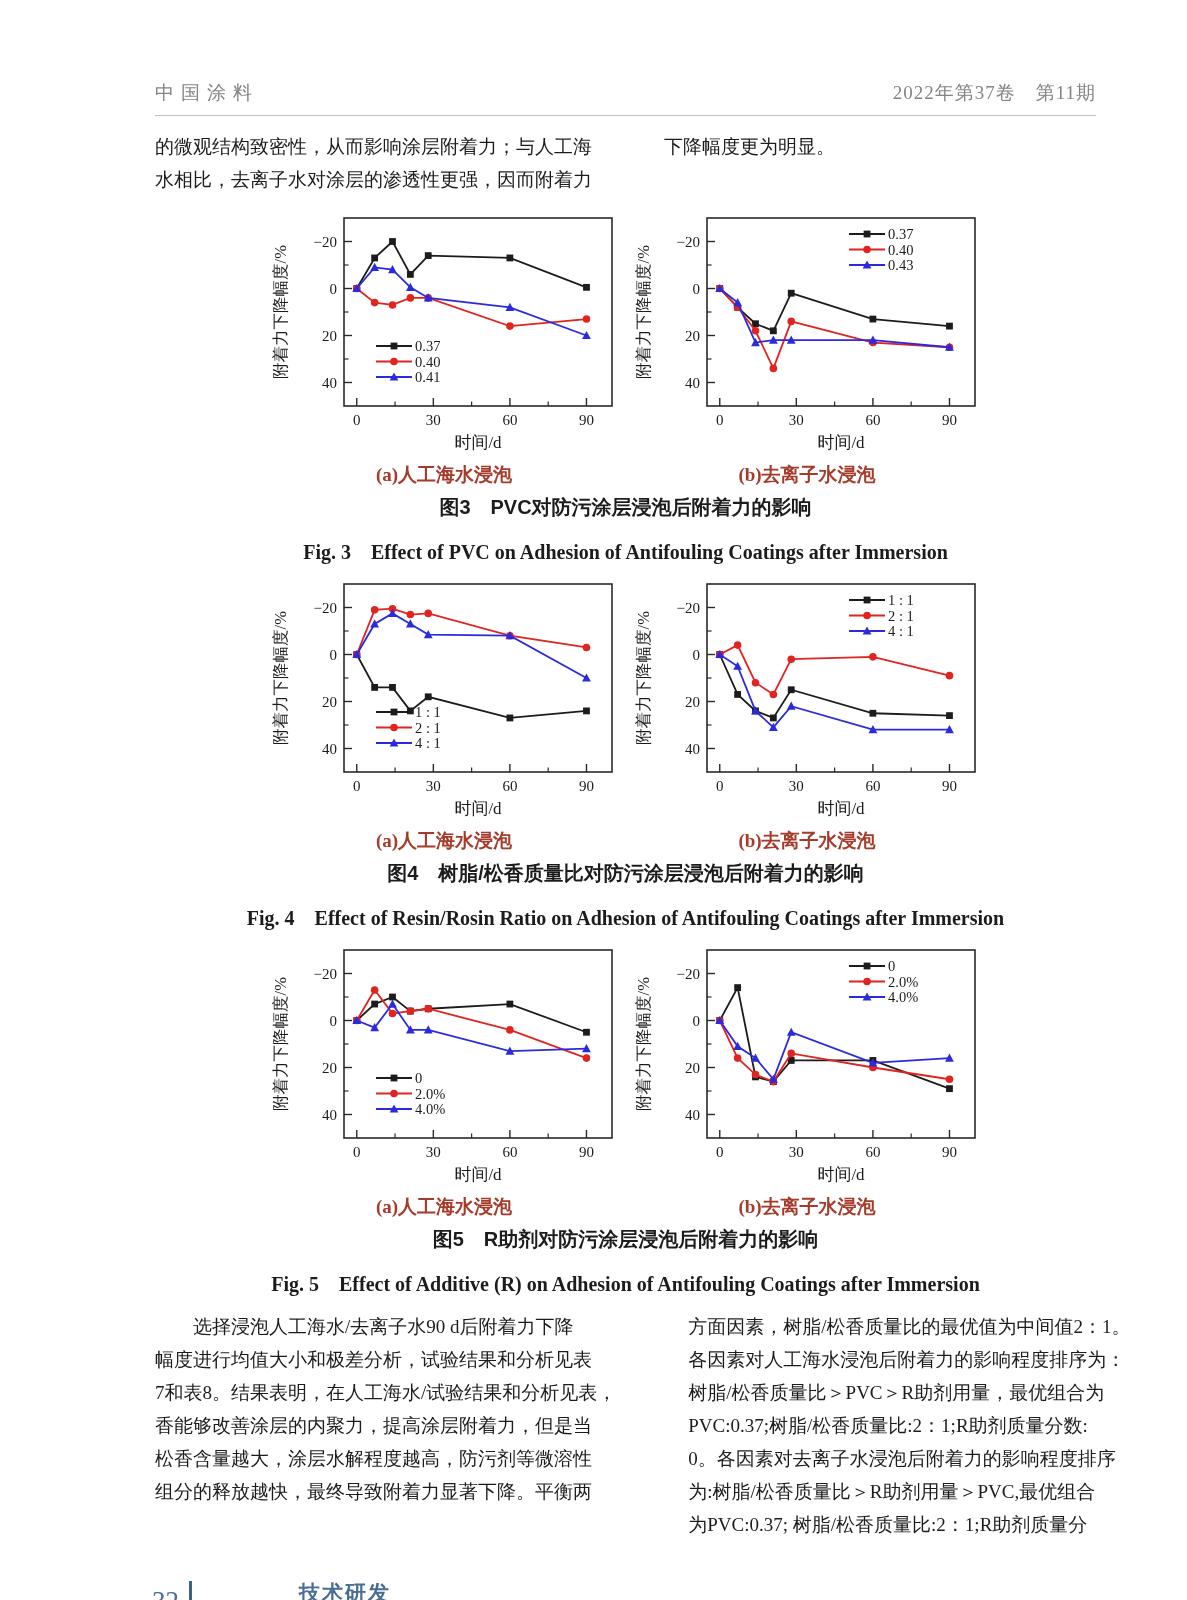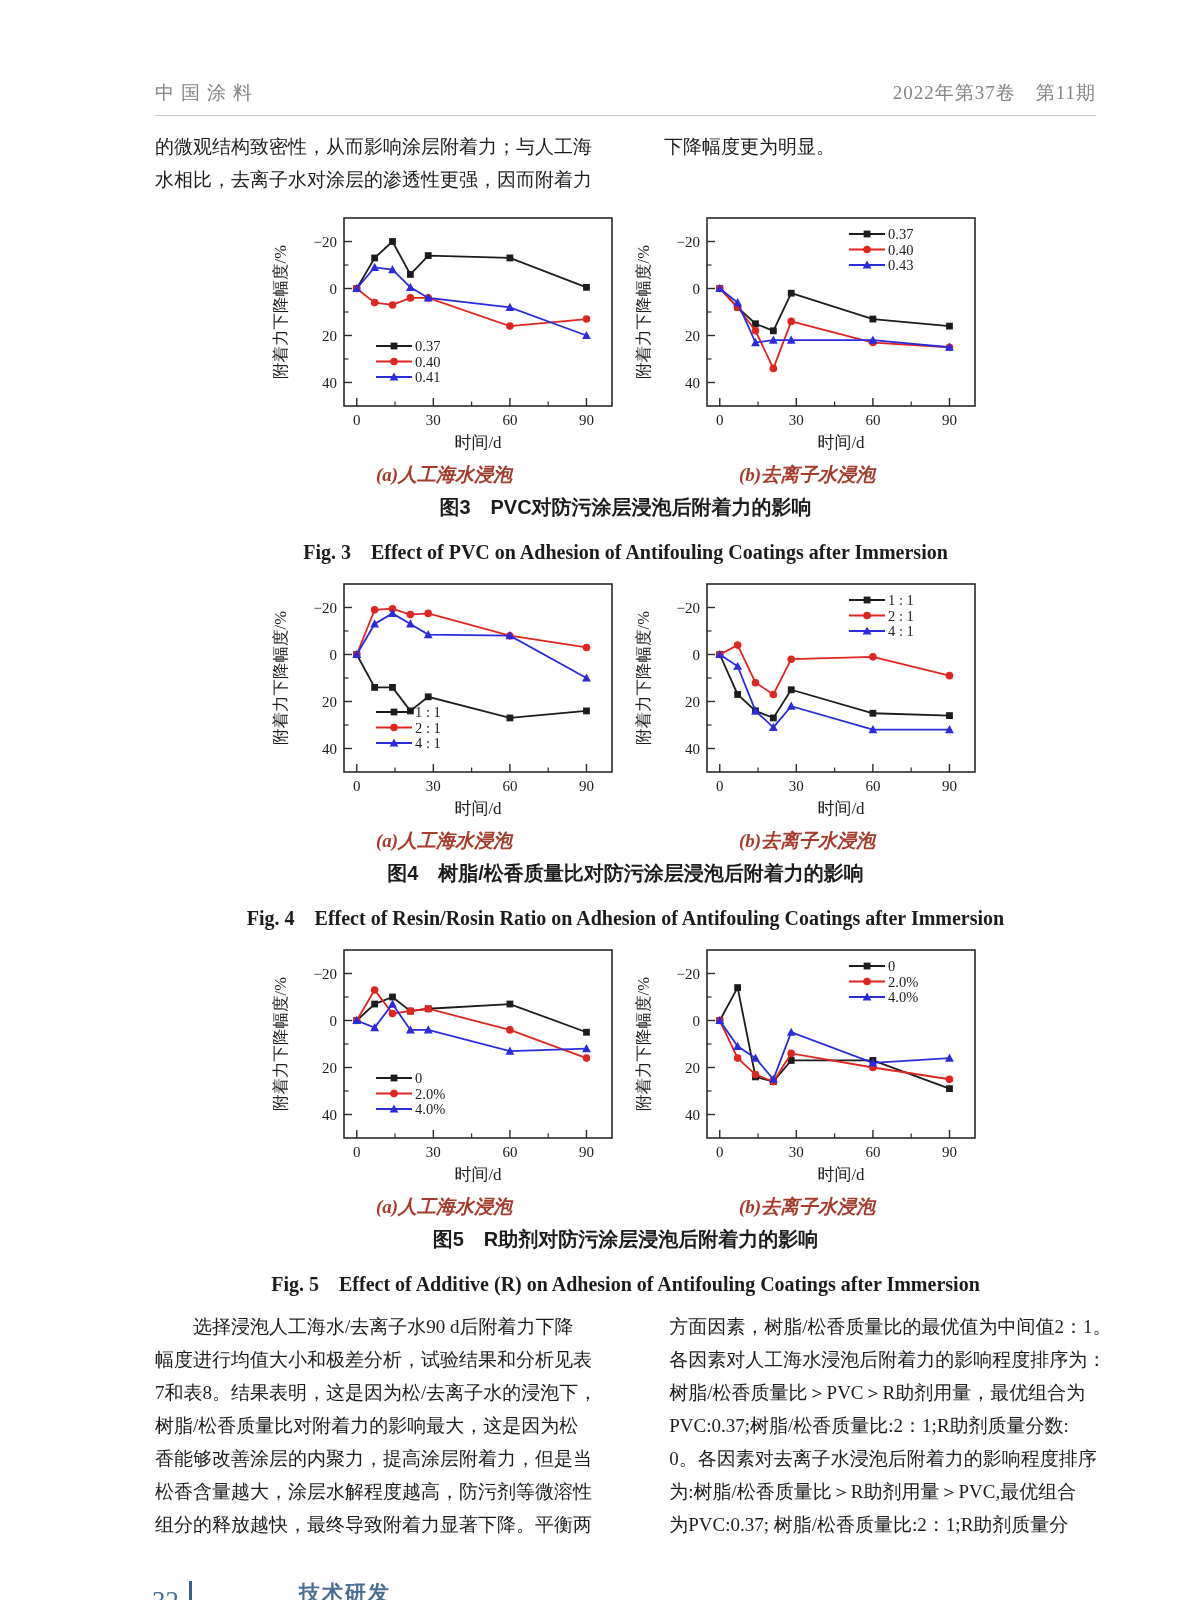--- a/index.html
+++ b/index.html
@@ -10,21 +10,21 @@
         color:#848484;font-size:19px;}
   .phead .jname{letter-spacing:7px;}
   .phead .issue{letter-spacing:1px;}
   .two-col{display:flex;gap:72px;margin:14px 123px 0;}
   .two-col .col{flex:1;font-size:19px;line-height:33px;}
   .tline{white-space:nowrap;}
   #figures{margin-top:12px;}
   .figure-block{text-align:center;margin-bottom:10px;}
   .chart-row{display:flex;justify-content:center;gap:3px;}
   .chart-wrap{width:360px;}
-  .subcaption{color:#a43b2b;font-weight:bold;font-size:19px;line-height:22px;margin-top:0;font-style:italic;}
+  .subcaption{color:#a43b2b;font-weight:bold;font-size:19px;line-height:22px;margin-top:0;}
   .cap-zh{font-family:"Liberation Sans","DejaVu Sans",sans-serif;font-weight:700;font-size:20px;line-height:26px;margin-top:8px;}
   .cap-en{font-weight:700;font-size:20px;line-height:24px;margin-top:20px;}
   footer.pfoot{display:flex;align-items:center;margin:40px 0 0 120px;color:#4a6d94;text-align:right;}
   .pagenum{font-size:27px;margin-right:10px;}
   .sect{border-left:3px solid #3d618a;padding-left:10px;}
   .sect-zh{font-family:"Liberation Sans","DejaVu Sans",sans-serif;font-size:21px;font-weight:700;letter-spacing:2px;line-height:24px;}
   .sect-en{font-size:12.5px;line-height:15px;margin-top:2px;}
   svg text{font-family:"Liberation Serif","DejaVu Serif",serif;fill:#1c1c1c;}
 </style>
 </head>
@@ -425,22 +425,21 @@
         </div>
         <div class="cap-zh">图5　R助剂对防污涂层浸泡后附着力的影响</div>
         <div class="cap-en">Fig. 5　Effect of Additive (R) on Adhesion of Antifouling Coatings after Immersion</div>
       </div>
     </div>
 
   <section class="two-col body">
     <div class="col" id="body-left">
         <div class="tline">　　选择浸泡人工海水/去离子水90 d后附着力下降</div>
         <div class="tline">幅度进行均值大小和极差分析，试验结果和分析见表</div>
-        <div class="tline">7和表8。结果表明，这是因为松/去离子水的浸泡下，</div>
-        <div class="tline">树脂/松香质量比对附着力的影响最大，这是因为松</div>
+        <div class="tline">7和表8。结果表明，在人工海水/试验结果和分析见表，</div>
         <div class="tline">香能够改善涂层的内聚力，提高涂层附着力，但是当</div>
         <div class="tline">松香含量越大，涂层水解程度越高，防污剂等微溶性</div>
         <div class="tline">组分的释放越快，最终导致附着力显著下降。平衡两</div>
       </div>
     <div class="col" id="body-right">
         <div class="tline">方面因素，树脂/松香质量比的最优值为中间值2：1。</div>
         <div class="tline">各因素对人工海水浸泡后附着力的影响程度排序为：</div>
         <div class="tline">树脂/松香质量比＞PVC＞R助剂用量，最优组合为</div>
         <div class="tline">PVC:0.37;树脂/松香质量比:2：1;R助剂质量分数:</div>
         <div class="tline">0。各因素对去离子水浸泡后附着力的影响程度排序</div>

